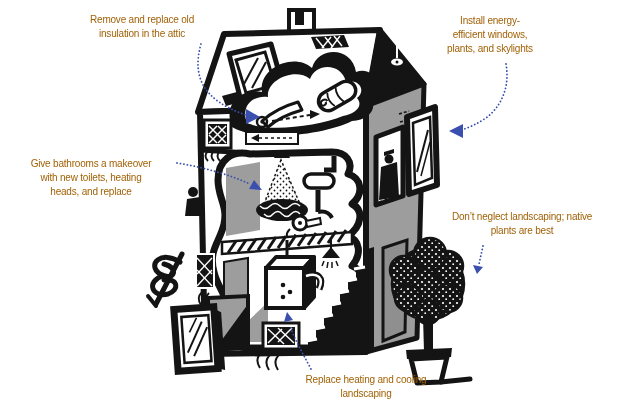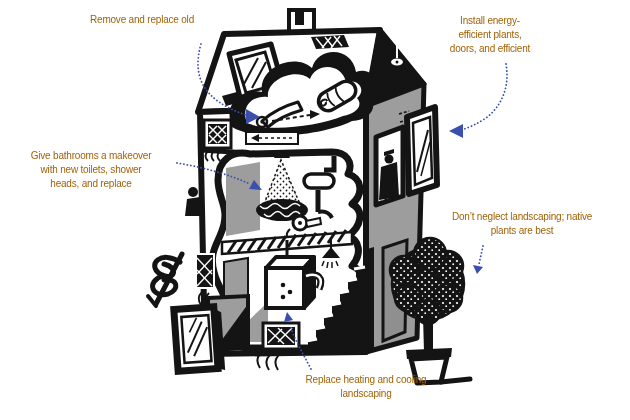--- a/index.html
+++ b/index.html
@@ -19,31 +19,32 @@
     letter-spacing:-0.2px;
     z-index:5;
   }
   .label .ln{white-space:nowrap;}
 </style>
 </head>
 <body>
 
 <div class="label" style="left:17px;top:13px;width:250px;">
   <div class="ln">Remove and replace old</div>
+  <div class="ln">insulation in the attic</div>
 </div>
 
 <div class="label" style="left:390px;top:14px;width:200px;">
   <div class="ln">Install energy-</div>
-  <div class="ln">efficient plants,</div>
-  <div class="ln">doors, and efficient</div>
-</div>
-
-<div class="label" style="left:0px;top:149px;width:182px;">
+  <div class="ln">efficient windows,</div>
+  <div class="ln">plants, and skylights</div>
+</div>
+
+<div class="label" style="left:0px;top:157px;width:182px;">
   <div class="ln">Give bathrooms a makeover</div>
-  <div class="ln">with new toilets, shower</div>
+  <div class="ln">with new toilets, heating</div>
   <div class="ln">heads, and replace</div>
 </div>
 
 <div class="label" style="left:402px;top:210px;width:240px;">
   <div class="ln">Don’t neglect landscaping; native</div>
   <div class="ln">plants are best</div>
 </div>
 
 <div class="label" style="left:246px;top:373px;width:240px;">
   <div class="ln">Replace heating and cooling</div>

